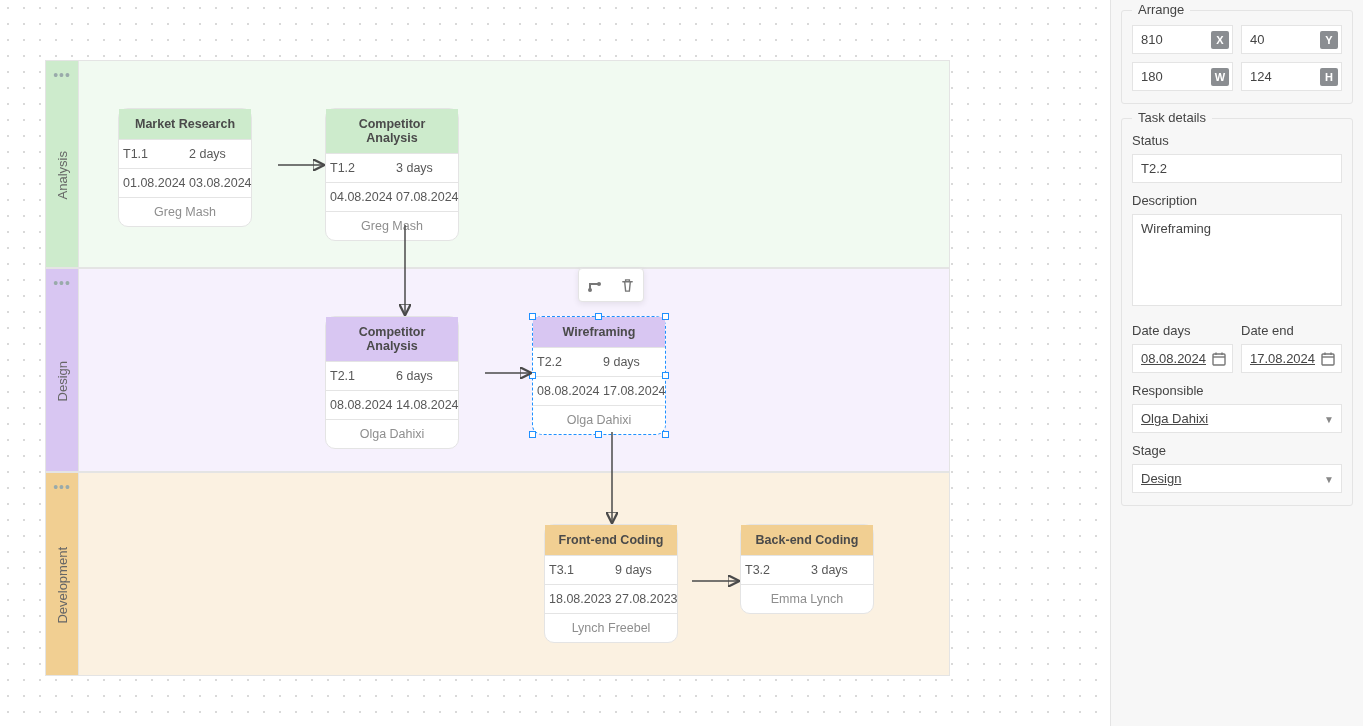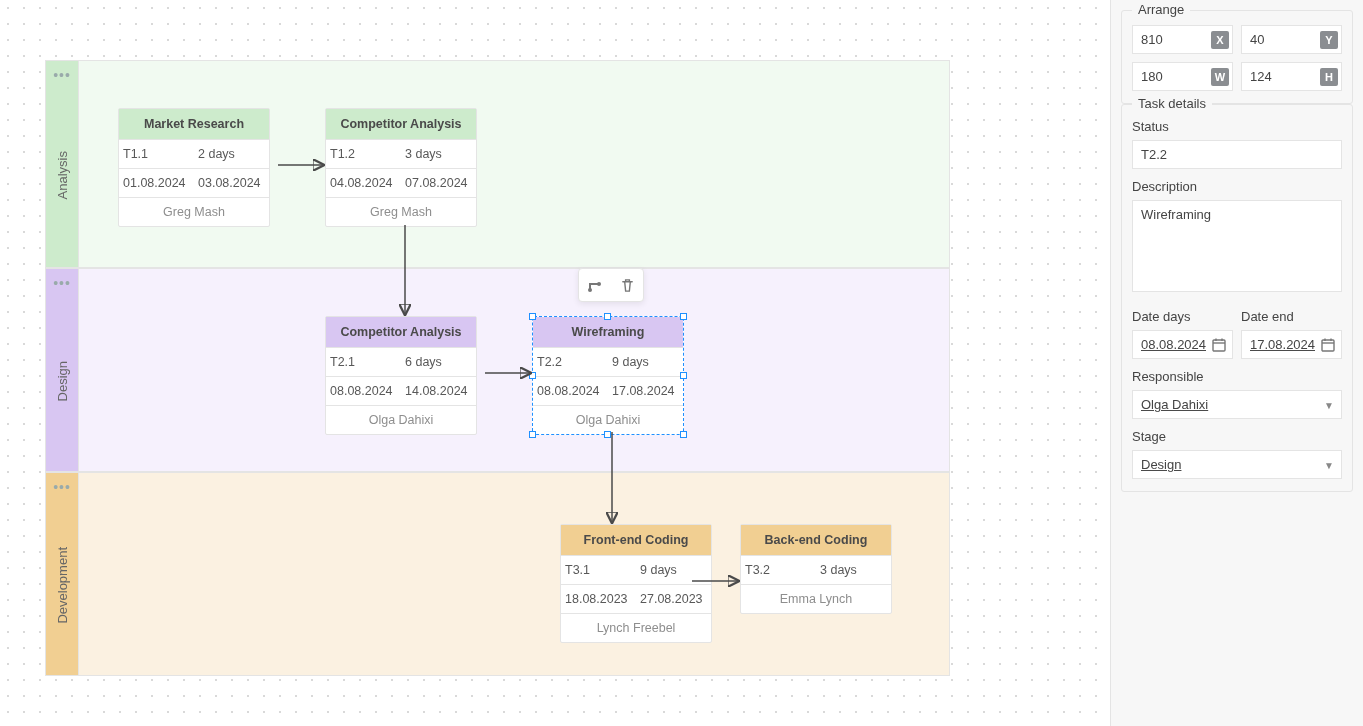--- a/index.html
+++ b/index.html
@@ -30,22 +30,22 @@
   .lane-handle{width:34px;border:1px solid var(--border);box-sizing:border-box;display:flex;flex-direction:column;align-items:center;}
   .lane-handle .dots{color:#9aa;writing-mode:horizontal-tb;font-size:14px;margin-top:6px;letter-spacing:1px;}
   .lane-handle .label{writing-mode:vertical-rl;transform:rotate(180deg);font-size:13px;color:#666;margin:auto 0;}
   .lane-body{border:1px solid var(--border);border-left:0;box-sizing:border-box;flex:1;}
   .lane.analysis .lane-handle{background:var(--green-bar);} .lane.analysis .lane-body{background:var(--green-fill);}
   .lane.design   .lane-handle{background:var(--purple-bar);} .lane.design   .lane-body{background:var(--purple-fill);}
   .lane.dev      .lane-handle{background:var(--orange-bar);} .lane.dev      .lane-body{background:var(--orange-fill);}
 
   
   .card{
-    position:absolute;width:152px;background:#fff;border:1px solid var(--border);
-    border-radius:2px;box-sizing:border-box;font-size:12.5px;
+    position:absolute;width:134px;background:#fff;border:1px solid var(--border);
+    border-radius:10px;box-sizing:border-box;font-size:12.5px;
   }
   .card .title{padding:8px 6px;text-align:center;font-weight:600;border-bottom:1px solid var(--border);}
   .card.analysis .title{background:var(--green-header);}
   .card.design   .title{background:var(--purple-header);}
   .card.dev      .title{background:var(--orange-header);}
   .card .row{display:flex;border-bottom:1px solid var(--border);}
   .card .row:last-child{border-bottom:0;}
   .card .cell{width:50%;padding:7px 4px;box-sizing:border-box;color:#585858;}
   .card .owner{padding:7px 8px;text-align:center;color:var(--text-light);}
 
@@ -63,21 +63,21 @@
 
   
   .float-toolbar{
     position:absolute;background:#fff;border:1px solid var(--border);border-radius:4px;
     display:flex;box-shadow:0 2px 6px rgba(0,0,0,.08);
   }
   .float-toolbar .tb-btn{width:32px;height:32px;display:flex;align-items:center;justify-content:center;color:#777;cursor:pointer;}
 
   
   .sidepanel{position:absolute;right:0;top:0;width:253px;height:726px;background:var(--panel-bg);border-left:1px solid var(--border);box-sizing:border-box;padding:10px 10px;}
-  .group{border:1px solid var(--border);background:var(--panel-bg);border-radius:3px;padding:14px 10px 12px 10px;position:relative;box-sizing:border-box;}
+  .group{border:1px solid var(--border);background:var(--panel-bg);border-radius:3px;padding:14px 10px 12px 10px;margin-bottom:14px;position:relative;box-sizing:border-box;}
   .group-title{position:absolute;top:-9px;left:10px;background:var(--panel-bg);padding:0 6px;font-size:13px;color:#444;}
   .grid2{display:grid;grid-template-columns:1fr 1fr;gap:8px;}
   .ctl{position:relative;text-decoration:underline;}
   .ctl input,.ctl .fakeinput, .ctl textarea, .ctl select{
     width:100%;box-sizing:border-box;border:1px solid var(--border);background:#fff;
     padding:6px 8px;font:inherit;color:#444;
   }
   .ctl textarea{height:92px;resize:none;}
   .ctl .badge{
     position:absolute;right:4px;top:50%;transform:translateY(-50%);
@@ -174,21 +174,21 @@
     <div class="handle tl"></div>
     <div class="handle tm"></div>
     <div class="handle tr"></div>
     <div class="handle lm"></div>
     <div class="handle rm"></div>
     <div class="handle bl"></div>
     <div class="handle bm"></div>
     <div class="handle br"></div>
   </div>
 
-  <div class="card dev" style="left:560px;top:524px;">
+  <div class="card dev" style="left:544px;top:524px;">
     <div class="title">Front-end Coding</div>
     <div class="row">
         <div class="cell">T3.1</div>
         <div class="cell">9 days</div>
       </div>
     <div class="row">
         <div class="cell">18.08.2023</div>
         <div class="cell">27.08.2023</div>
       </div>
     <div class="owner">Lynch Freebel</div>

